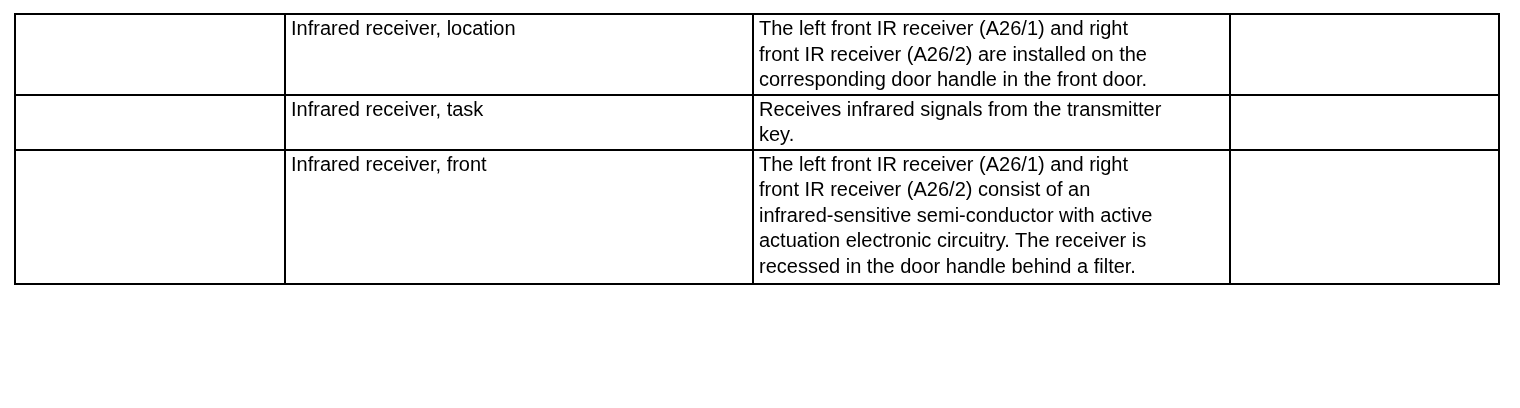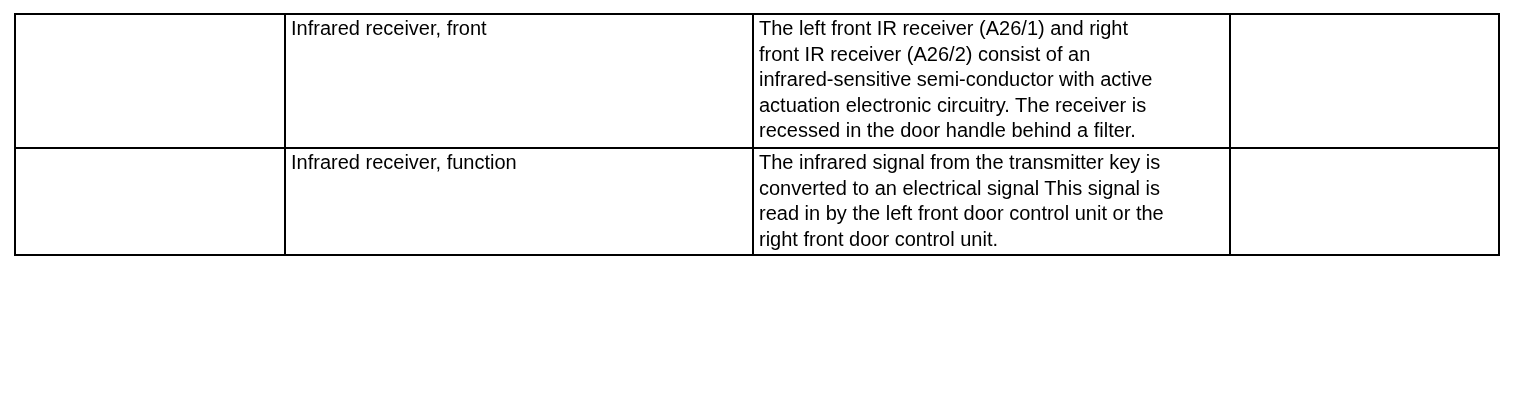--- a/index.html
+++ b/index.html
@@ -49,34 +49,40 @@
 
 <div class="page">
   <table class="spec-table">
     <colgroup>
       <col class="c1">
       <col class="c2">
       <col class="c3">
       <col class="c4">
     </colgroup>
     <tbody>
+      <tr class="r1">
+        <td></td>
+        <td>Infrared receiver, location</td>
+        <td>The left front IR receiver (A26/1) and right
+front IR receiver (A26/2) are installed on the
+corresponding door handle in the front door.</td>
+        <td></td>
+      </tr>
+      <tr class="r2">
+        <td></td>
+        <td>Infrared receiver, task</td>
+        <td>Receives infrared signals from the transmitter
+key.</td>
+        <td></td>
+      </tr>
       <tr class="r3">
         <td></td>
         <td>Infrared receiver, front</td>
         <td>The left front IR receiver (A26/1) and right
 front IR receiver (A26/2) consist of an
 infrared-sensitive semi-conductor with active
 actuation electronic circuitry. The receiver is
 recessed in the door handle behind a filter.</td>
         <td></td>
       </tr>
-      <tr class="r4">
-        <td></td>
-        <td>Infrared receiver, function</td>
-        <td>The infrared signal from the transmitter key is
-converted to an electrical signal This signal is
-read in by the left front door control unit or the
-right front door control unit.</td>
-        <td></td>
-      </tr>
     </tbody>
   </table>
 </div>
 
 </body></html>

